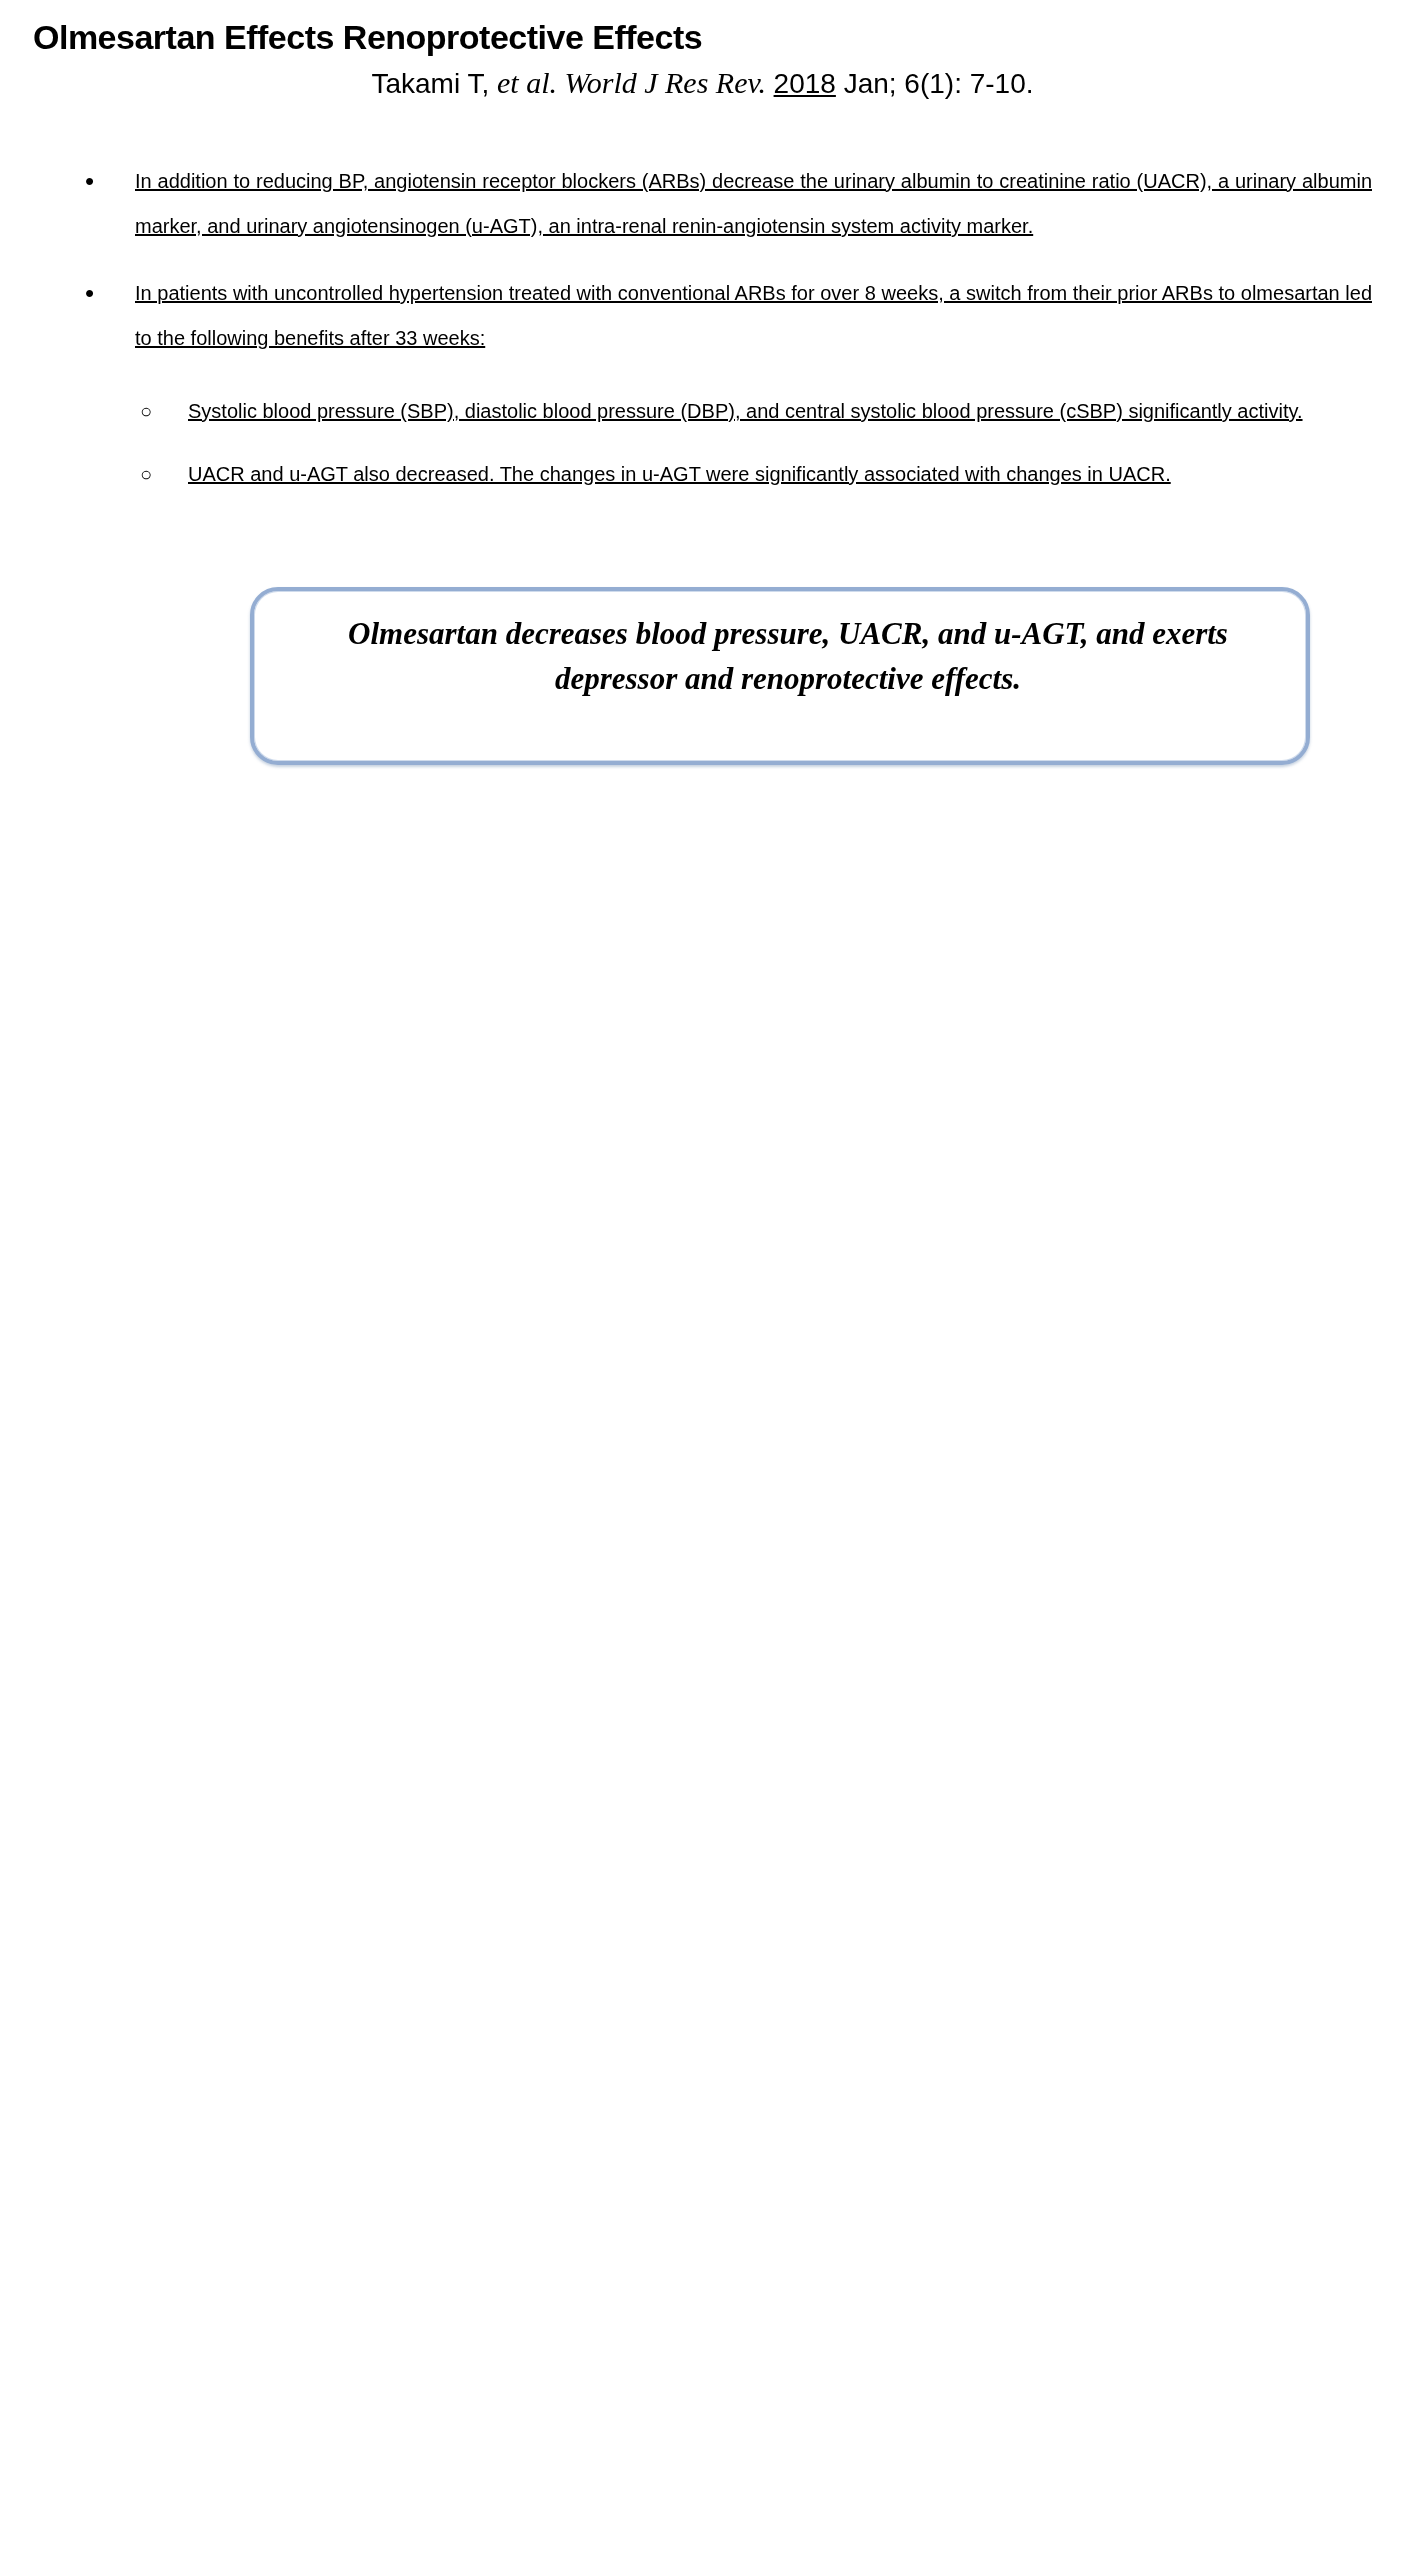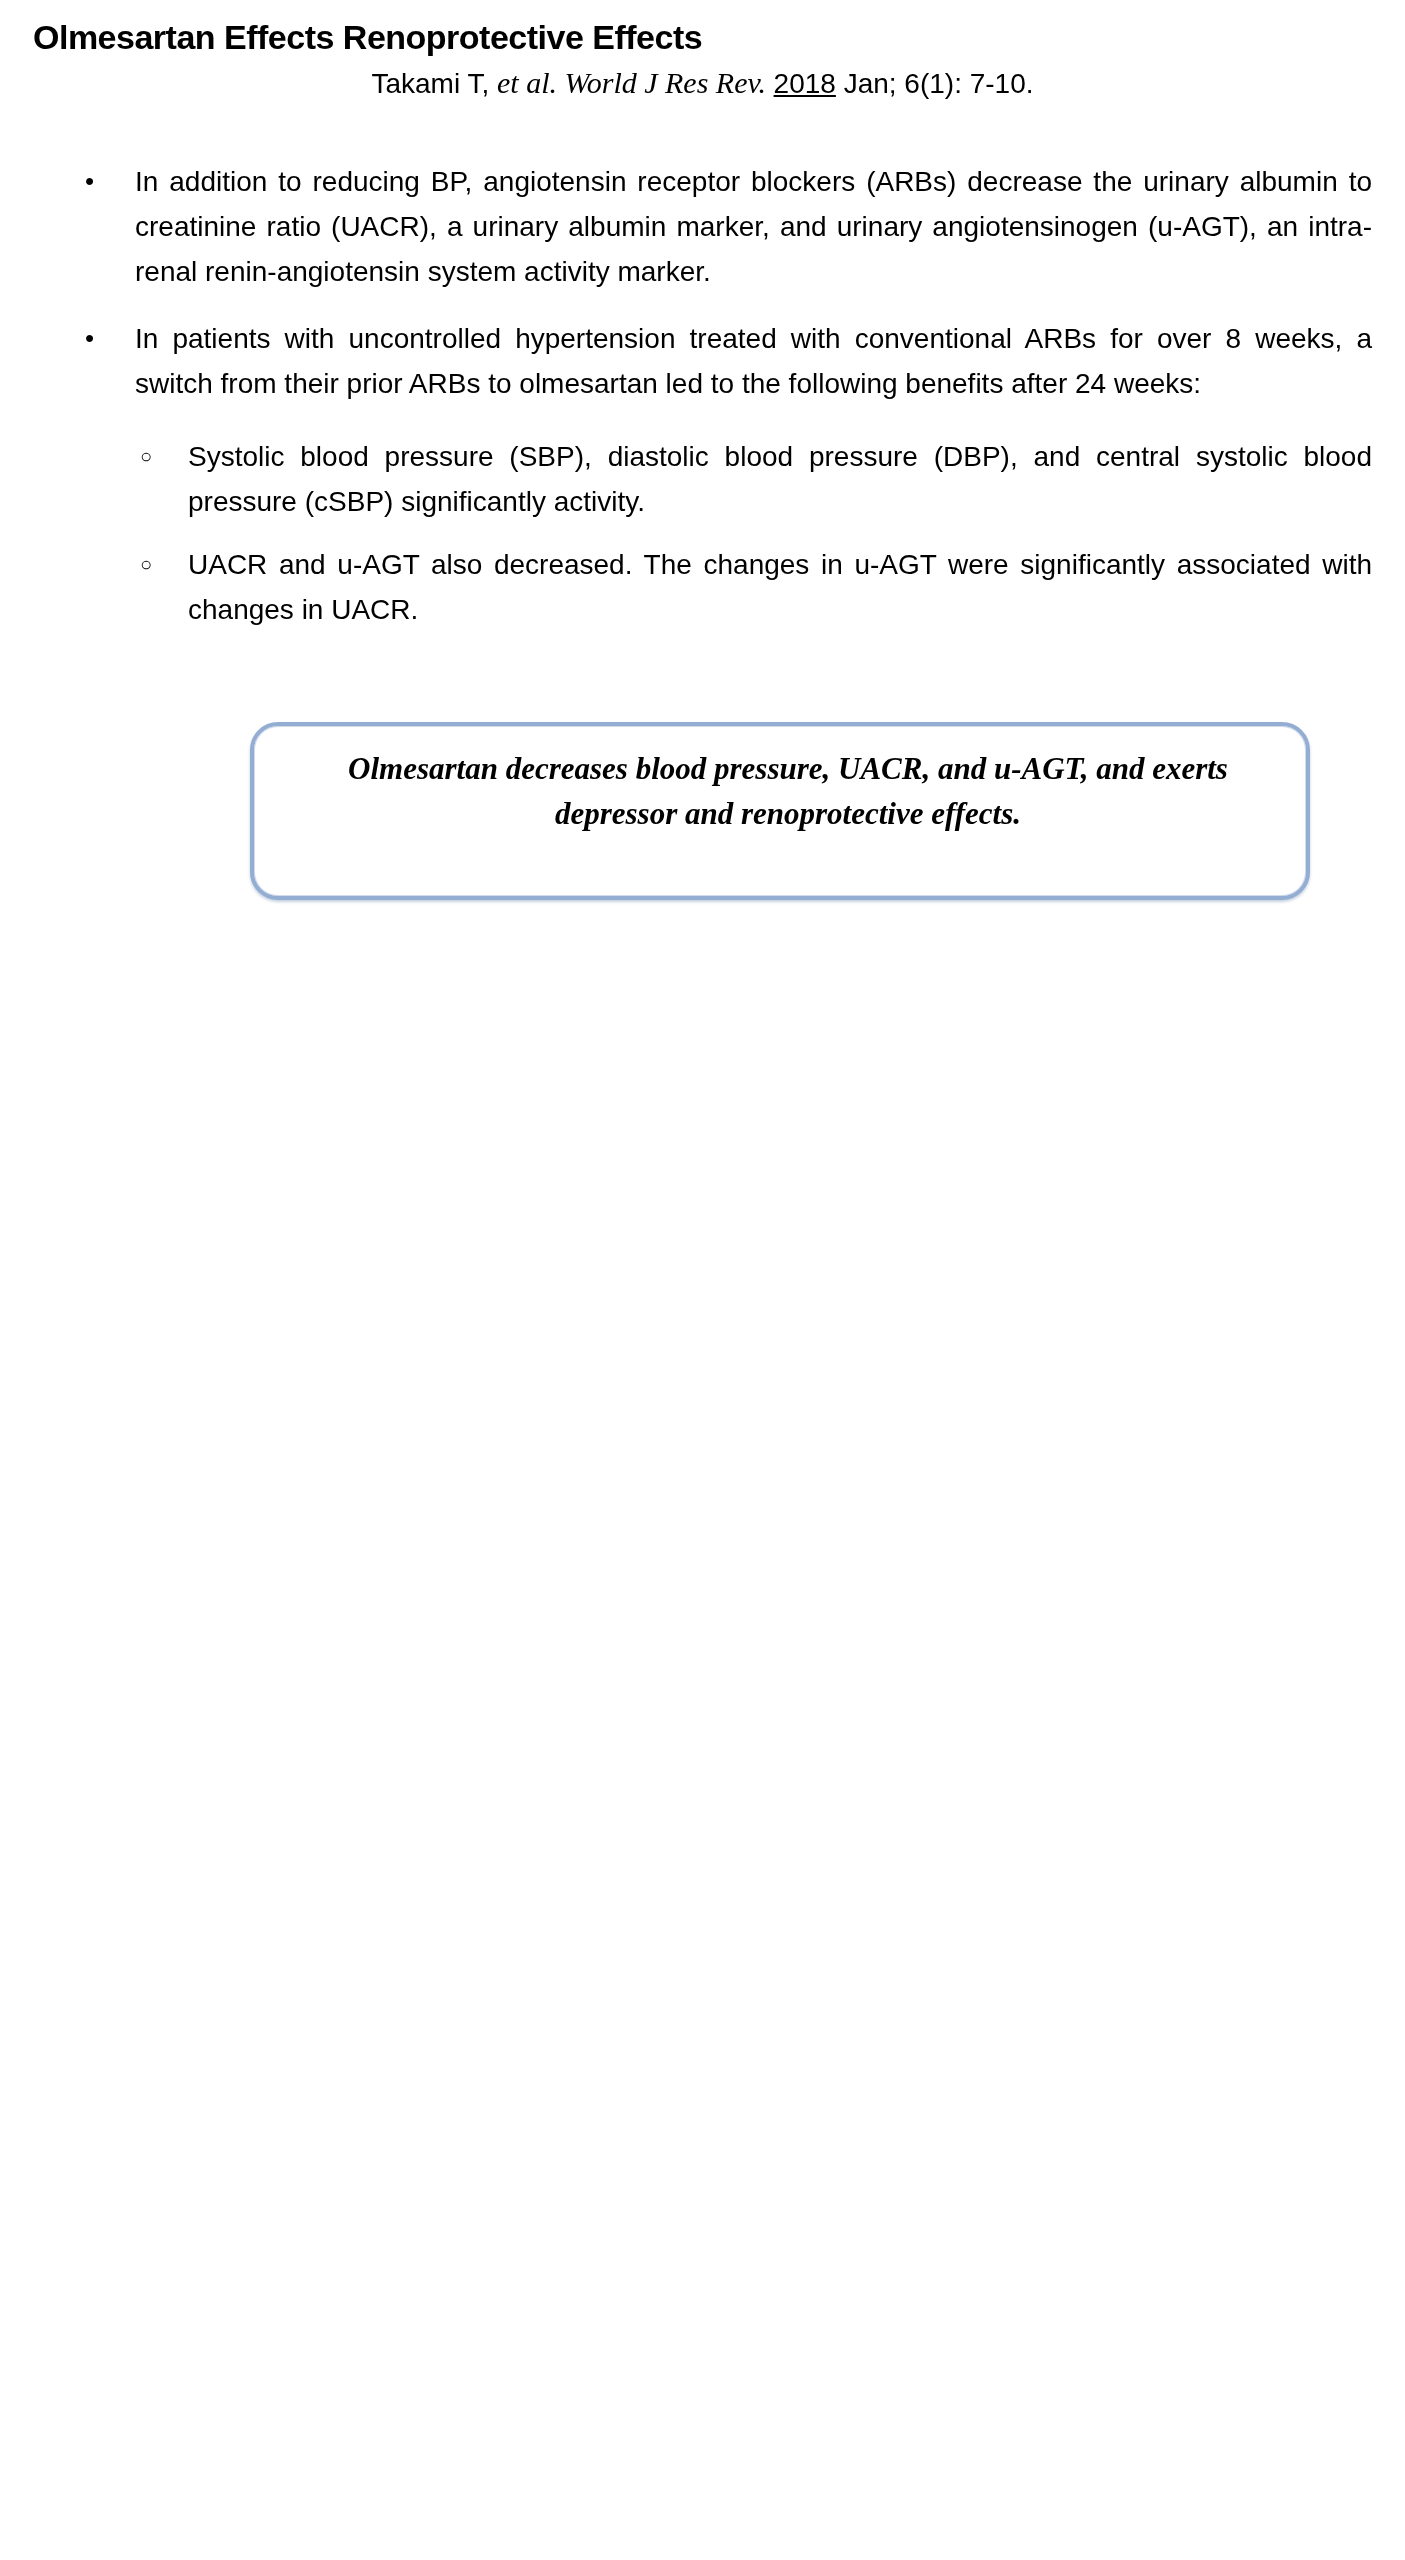--- a/index.html
+++ b/index.html
@@ -43,24 +43,25 @@
   .bullet.l2 { margin-left: 140px; }
   .bullet .marker {
     flex: 0 0 auto;
     line-height: 45px;
     text-align: left;
   }
   .bullet.l1 .marker { width: 50px; font-size: 26px; }
   .bullet.l2 .marker { width: 48px; font-size: 20px; }
   .bullet .btext {
     flex: 1 1 auto;
-    font-size: 28px;
+    font-size: 20px;
     line-height: 45px;
     text-align: justify;
     text-justify: inter-word;
+    text-decoration: underline;
   }
   #bullet-1 { margin-top: 56px; }
   #bullet-2 { margin-top: 22px; }
   #subbullet-1 { margin-top: 28px; }
   #subbullet-2 { margin-top: 18px; }
 
   .callout {
     margin: 90px 0 0 250px;
     width: 1060px;
     height: 178px;
@@ -89,21 +90,21 @@
 
   <p class="citation"><span>Takami T, </span><span class="serif-italic">et al. World J Res Rev. </span><span class="year">2018</span><span> Jan; 6(1): 7-10.</span></p>
 
   <div class="bullet l1" id="bullet-1">
     <span class="marker">•</span>
     <p class="btext">In addition to reducing BP, angiotensin receptor blockers (ARBs) decrease the urinary albumin to creatinine ratio (UACR), a urinary albumin marker, and urinary angiotensinogen (u-AGT), an intra-renal renin-angiotensin system activity marker.</p>
   </div>
 
   <div class="bullet l1" id="bullet-2">
     <span class="marker">•</span>
-    <p class="btext">In patients with uncontrolled hypertension treated with conventional ARBs for over 8 weeks, a switch from their prior ARBs to olmesartan led to the following benefits after 24 weeks:</p>
+    <p class="btext">In patients with uncontrolled hypertension treated with conventional ARBs for over 8 weeks, a switch from their prior ARBs to olmesartan led to the following benefits after 33 weeks:</p>
   </div>
 
   <div class="bullet l2" id="subbullet-1">
     <span class="marker">○</span>
     <p class="btext">Systolic blood pressure (SBP), diastolic blood pressure (DBP), and central systolic blood pressure (cSBP) significantly activity.</p>
   </div>
 
   <div class="bullet l2" id="subbullet-2">
     <span class="marker">○</span>
     <p class="btext">UACR and u-AGT also decreased. The changes in u-AGT were significantly associated with changes in UACR.</p>

